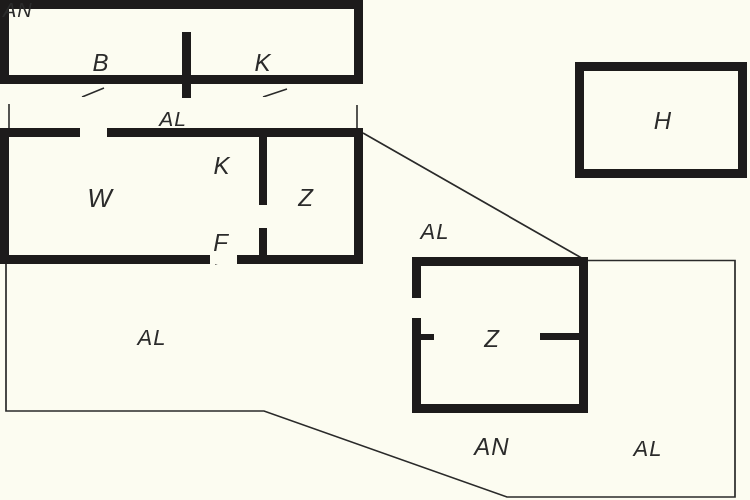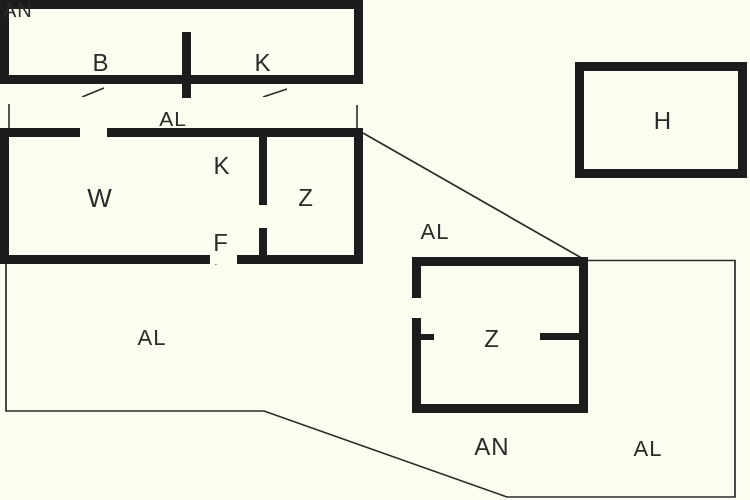--- a/index.html
+++ b/index.html
@@ -19,21 +19,21 @@
   .bld{
     position:absolute;box-sizing:border-box;
     border:9px solid var(--wall);
     background:var(--bg);
   }
   .wallseg{position:absolute;background:var(--wall);}
   .gap{position:absolute;background:var(--bg);}
   svg.lines{position:absolute;left:0;top:0;width:750px;height:500px;pointer-events:none;}
   .lbl{
     position:absolute;transform:translate(-50%,-50%);
-    font-weight:400;letter-spacing:1px;line-height:1;white-space:nowrap;
+    font-weight:400;letter-spacing:1px;line-height:1;white-space:nowrap;font-style:italic;
   }
   .f20{font-size:20px;}
   .f21{font-size:21px;}
   .f22{font-size:22px;}
   .f24{font-size:24px;}
   .f26{font-size:26px;}
   .corner{transform:none;}
 </style>
 </head>
 <body>

